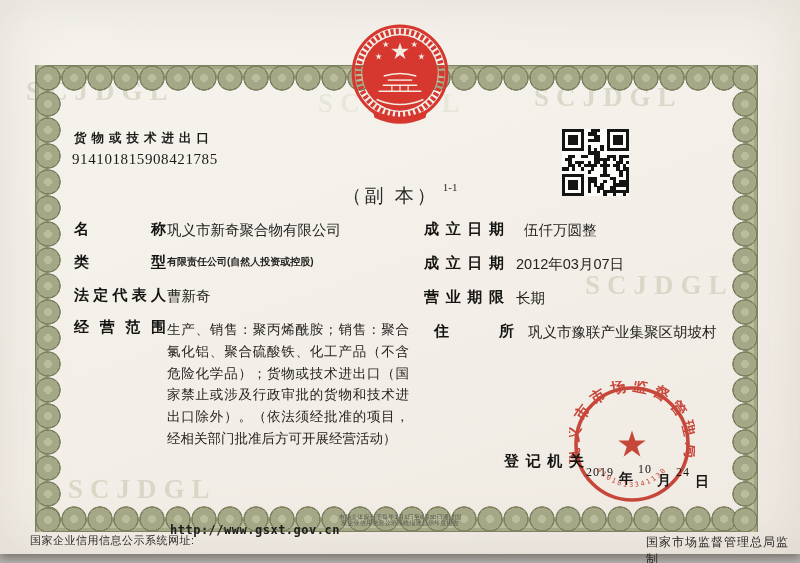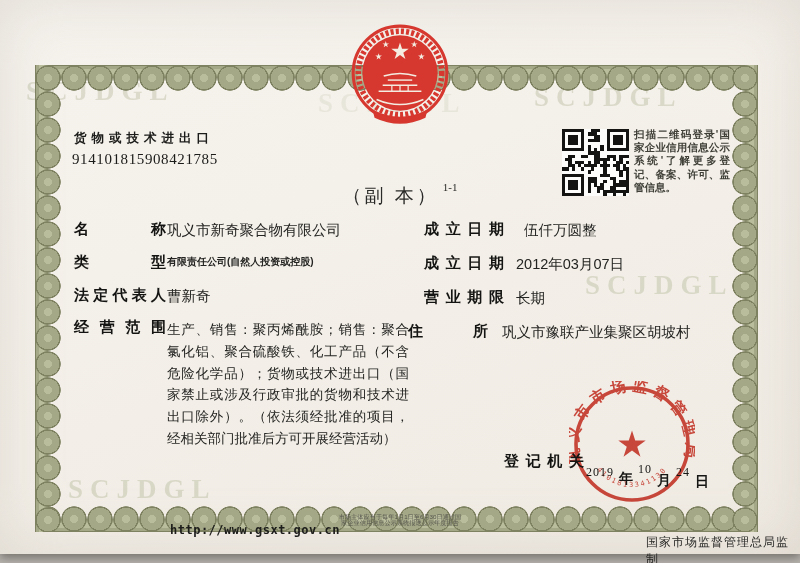--- a/index.html
+++ b/index.html
@@ -339,21 +339,20 @@
         <div class="qm" style="left: 3.19px; top: 63.81px; width: 3.34048px; height: 3.34048px;"></div>
         <div class="qm" style="left: 6.38px; top: 63.81px; width: 3.34048px; height: 3.34048px;"></div>
         <div class="qm" style="left: 9.57px; top: 63.81px; width: 3.34048px; height: 3.34048px;"></div>
         <div class="qm" style="left: 12.76px; top: 63.81px; width: 3.34048px; height: 3.34048px;"></div>
         <div class="qm" style="left: 15.95px; top: 63.81px; width: 3.34048px; height: 3.34048px;"></div>
         <div class="qm" style="left: 19.14px; top: 63.81px; width: 3.34048px; height: 3.34048px;"></div>
         <div class="qm" style="left: 41.48px; top: 63.81px; width: 3.34048px; height: 3.34048px;"></div>
         <div class="qm" style="left: 51.05px; top: 63.81px; width: 3.34048px; height: 3.34048px;"></div>
         <div class="qm" style="left: 60.62px; top: 63.81px; width: 3.34048px; height: 3.34048px;"></div>
       </div>
-    <div class="qrtext">扫描二维码登录'国家企业信用信息公示系统'了解更多登记、备案、许可、监管信息。</div>
 
     <div class="row" style="left:74px;top:220px;">
       <span class="lab w92">名称</span>
       <span class="val" style="left:93px;top:1px;">巩义市新奇聚合物有限公司</span>
     </div>
     <div class="row" style="left:74px;top:253px;">
       <span class="lab w92">类型</span>
       <span class="val small" style="left:93px;top:2px;">有限责任公司(自然人投资或控股)</span>
     </div>
     <div class="row" style="left:74px;top:286px;">
@@ -370,21 +369,21 @@
       <span class="val" style="left:100px;top:1px;">伍仟万圆整</span>
     </div>
     <div class="row" style="left:424px;top:254px;">
       <span class="lab w80">成立日期</span>
       <span class="val" style="left:92px;top:1px;">2012年03月07日</span>
     </div>
     <div class="row" style="left:424px;top:288px;">
       <span class="lab w80">营业期限</span>
       <span class="val" style="left:92px;top:1px;">长期</span>
     </div>
-    <div class="row" style="left:408px;top:322px;">
+    <div class="row" style="left:434px;top:322px;">
       <span class="lab w80">住所</span>
       <span class="val" style="left:94px;top:1px;">巩义市豫联产业集聚区胡坡村</span>
     </div>
 
     <div class="row registrar">
       <span class="lab w80">登记机关</span>
     </div>
     <div class="dateline">
       <span class="num d-y">2019</span>
       <span class="unit d-yu">年</span>
@@ -407,16 +406,17 @@
       <text font-size="7" fill="#cf382c" letter-spacing="2" font-family="DejaVu Sans Mono,monospace">
         <textPath href="#sealNum" startOffset="50%" text-anchor="middle">4101813341130</textPath>
       </text>
     </svg>
 
     <div class="f-notice">
       <div>市场主体应当于每年1月1日至6月30日通过国</div>
       <div>家企业信用信息公示系统报送公示年度报告</div>
     </div>
     <div class="f-url">http://www.gsxt.gov.cn</div>
+    <div class="f-left">国家企业信用信息公示系统网址:</div>
     <div class="f-right">国家市场监督管理总局监制</div>
 
   </div>
 </div>
 
 </body></html>

